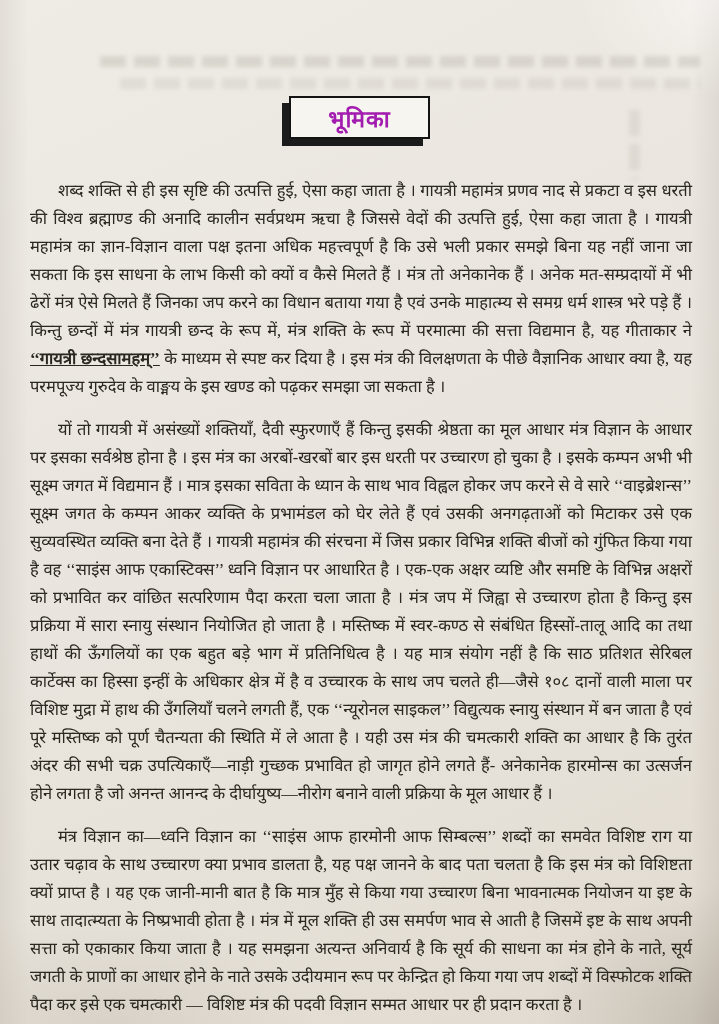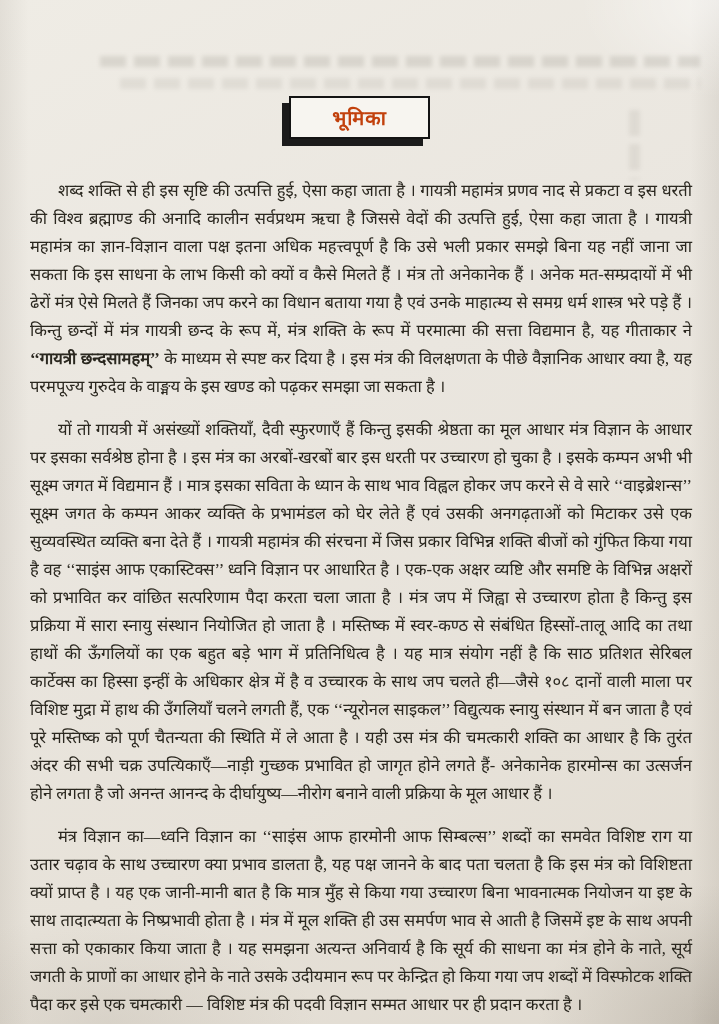--- a/index.html
+++ b/index.html
@@ -28,28 +28,28 @@
   }
   .ghost-a { top:56px; left:100px; width:600px; }
   .ghost-b { top:78px; left:120px; width:580px; opacity:0.10; }
   .ghost-c { top:110px; left:640px; width:70px; transform:rotate(90deg); transform-origin:left top; opacity:0.10; }
   .title-box {
     position:absolute; top:96px; left:289px; width:137px; height:39px;
     background:#f7f5f0; border:2px solid #141414;
     box-shadow:-7px 7px 0 0 #1b1b1b;
     display:flex; align-items:center; justify-content:center;
   }
-  .title-box span { font-weight:bold; font-size:20px; letter-spacing:1px; color:#c2410c; }
+  .title-box span { font-weight:bold; font-size:23px; letter-spacing:1px; color:#a21caf; }
   .content {
     position:absolute; top:177px; left:30px; width:662px;
     font-size:16.5px; line-height:28px; text-align:justify;
     color:#2a271f;
   }
   .para { margin:0 0 15px 0; text-indent:28px; }
-  .bold { font-weight:bold; }
+  .bold { font-weight:bold;text-decoration:underline; }
 </style>
 </head>
 <body>
 
 <div class="sheet">
   <div class="ghost-line ghost-a"></div>
   <div class="ghost-line ghost-b"></div>
   <div class="ghost-line ghost-c"></div>
 
   <div class="title-box">

